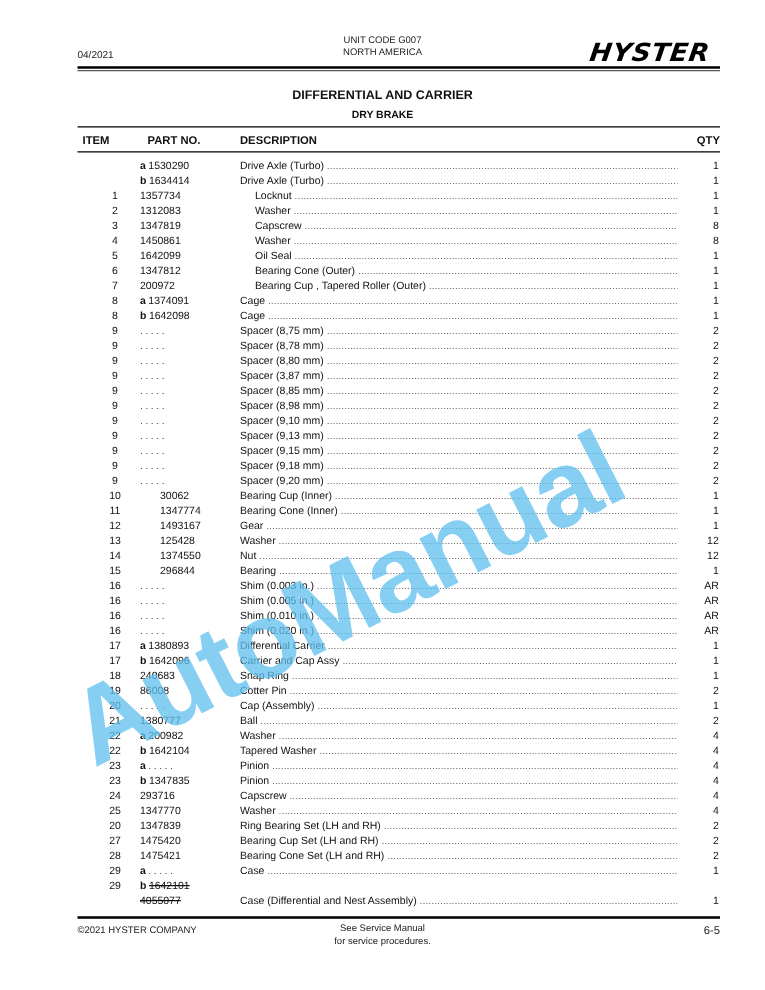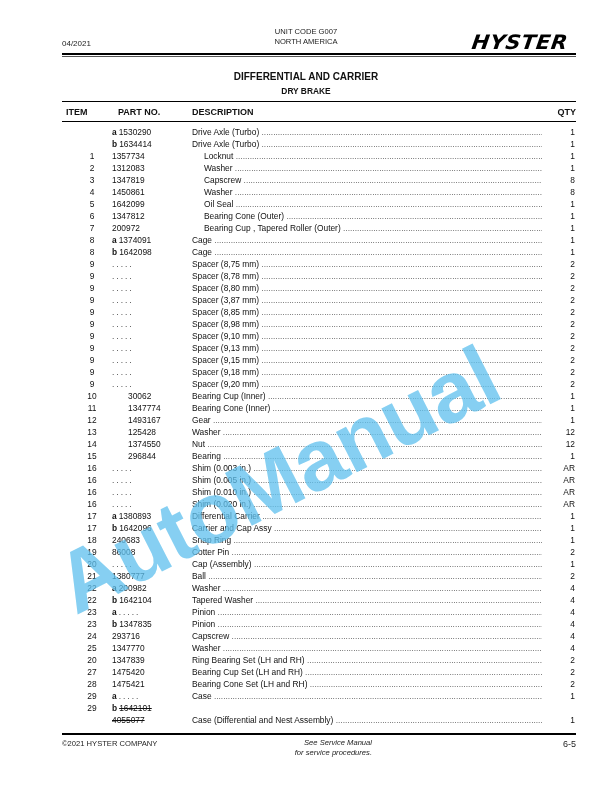--- a/index.html
+++ b/index.html
@@ -31,21 +31,21 @@
   .c-desc.ind { left:204px; width:338px; }
   .c-desc .lead { color:#666; }
   .c-qty { position:absolute; left:545px; width:30px; text-align:right; }
 
   .watermark { left:40px; top:300px; font-size:86px; font-weight:bold; color:#5ec0ee; opacity:0.75;
                transform:rotate(-27deg); transform-origin:left top; white-space:nowrap; letter-spacing:-1px;
                font-family:"Liberation Sans", sans-serif; top:545px; pointer-events:none; }
 
   .rule-foot { left:62px; width:514px; top:733px; border-top:2px solid #000; }
   .foot-left { left:62px; top:739px; font-size:7.6px; color:#222; }
-  .foot-mid { left:240px; width:132px; top:738px; text-align:right; font-size:7.6px; line-height:10px; font-style:italic; color:#222; }
+  .foot-mid { left:240px; width:132px; top:738px; text-align:center; font-size:7.6px; line-height:10px; color:#222; }
   .foot-page { left:540px; width:36px; top:739px; text-align:right; font-size:9px; color:#222; }
 </style>
 </head>
 <body>
 
 <div class="abs hdr-date">04/2021</div>
 <div class="abs hdr-unit">
   <div>UNIT CODE G007</div>
   <div>NORTH AMERICA</div>
 </div>

